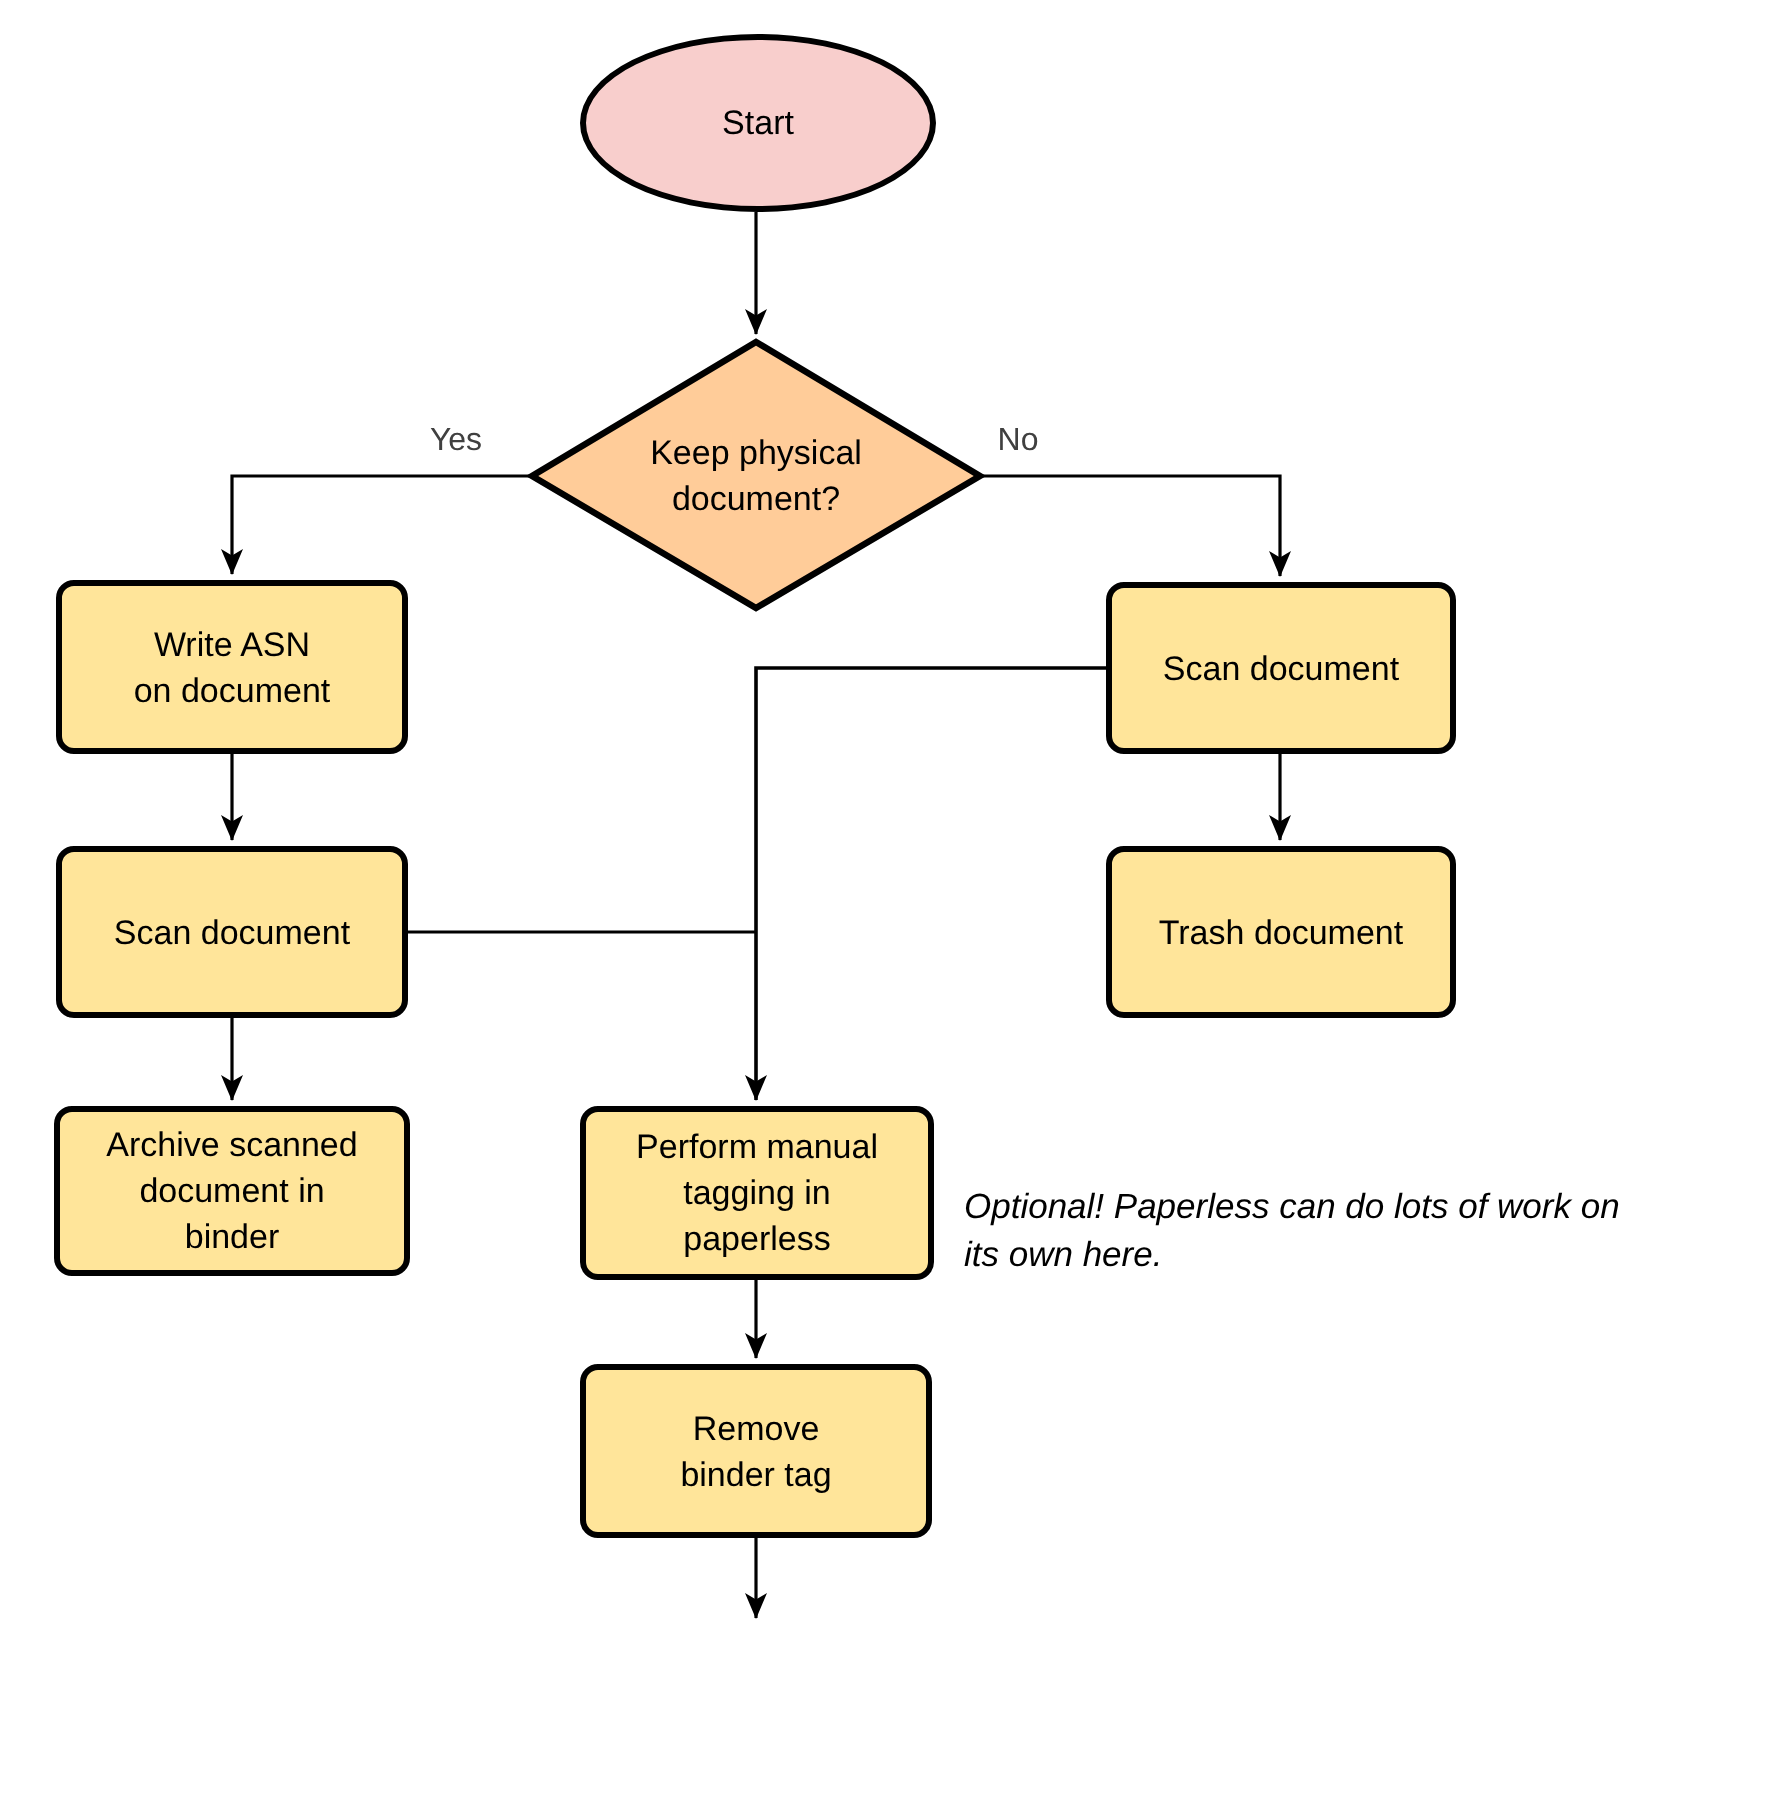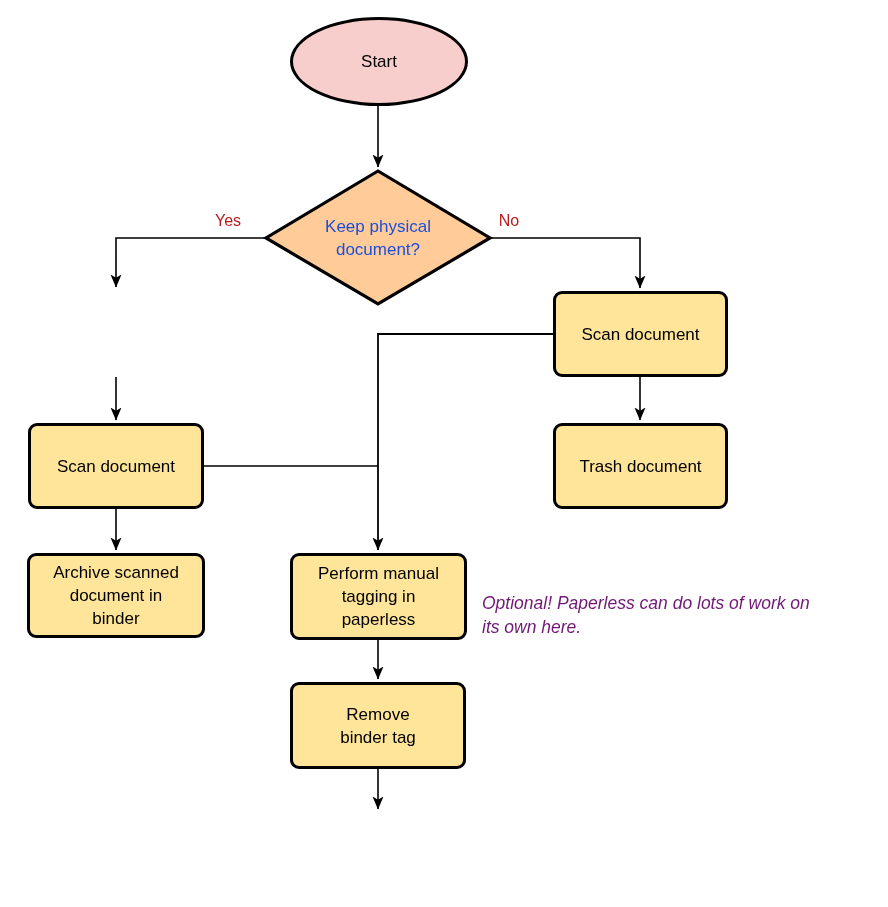--- a/index.html
+++ b/index.html
@@ -44,38 +44,38 @@
     background: #f8cecc;
     border: 3px solid #000000;
     border-radius: 50%;
   }
   .decision-label {
     position: absolute;
     display: flex;
     align-items: center;
     justify-content: center;
     text-align: center;
-    color: #1d4ed8;
+    color: #000000;
     font-size: 17px;
     line-height: 23px;
     white-space: pre-line;
   }
   .edge-label {
     position: absolute;
     width: 50px;
     text-align: center;
     font-size: 16px;
-    color: #b91c1c;
+    color: #404040;
   }
   .note {
     position: absolute;
     font-size: 17.5px;
     font-style: italic;
     line-height: 24px;
-    color: #701a75;
+    color: #000000;
     white-space: pre-line;
   }
   .bottom-border {
     position: absolute;
     left: 0;
     top: 898px;
     width: 888px;
     height: 1px;
     background: #ececec;
   }
@@ -127,20 +127,24 @@
     <span>Start</span>
   </div>
 
 
   <div class="decision-label" style="left:288px; top:208px; width:180px; height:60px;">Keep physical
 document?</div>
 
   <div class="edge-label" style="left:203px; top:212px;">Yes</div>
   <div class="edge-label" style="left:484px; top:212px;">No</div>
 
+  <div class="node process" style="left:28px; top:290px; width:176px; height:87px;">
+    <span>Write ASN
+on document</span>
+  </div>
 
   <div class="node process" style="left:28px; top:423px; width:176px; height:86px;">
     <span>Scan document</span>
   </div>
 
   <div class="node process" style="left:27px; top:553px; width:178px; height:85px;">
     <span>Archive scanned
 document in
 binder</span>
   </div>

